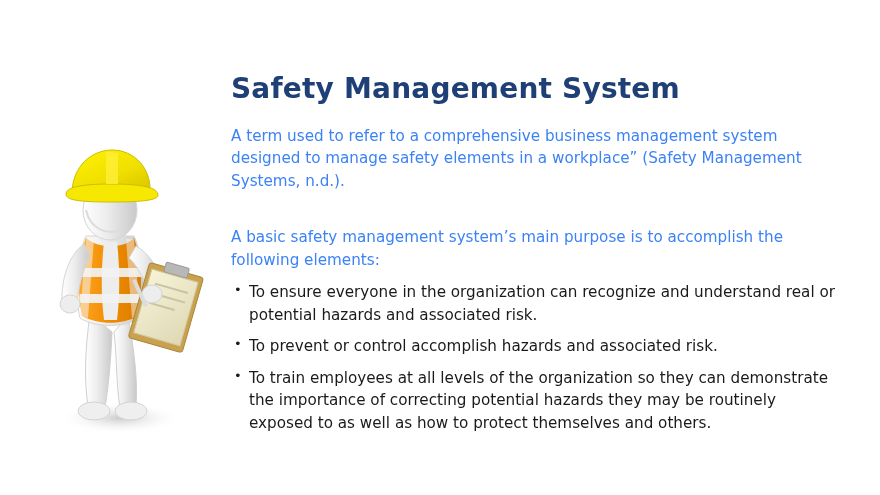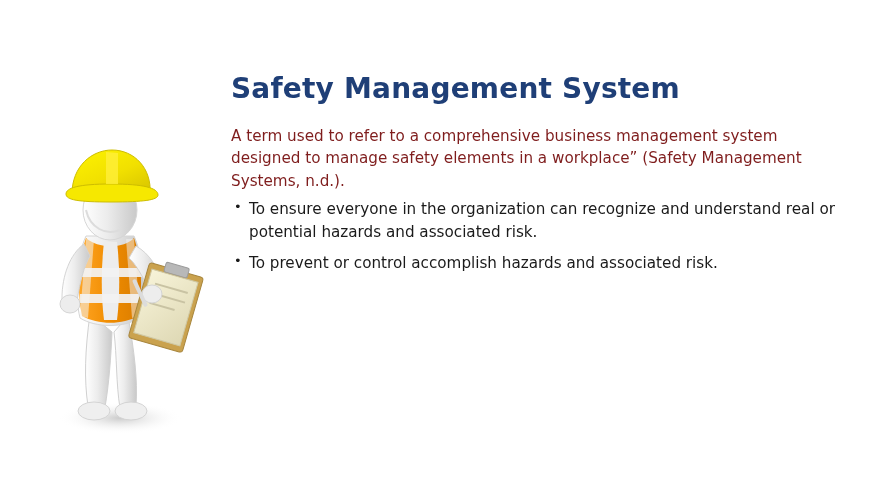--- a/index.html
+++ b/index.html
@@ -40,21 +40,21 @@
   .slide-title {
     font-size: 28px;
     font-weight: bold;
     color: #1f3f77;
     letter-spacing: 0.2px;
     margin: 0 0 19px 0;
     line-height: 1.2;
   }
   .para {
     font-size: 15.2px;
-    color: #7f1d1d;
+    color: #3b82f6;
     line-height: 1.48;
     margin: 0 0 6px 0;
   }
   .para.spaced {
     margin-top: 34px;
     margin-bottom: 10px;
   }
   ul.bullets {
     list-style: none;
     margin: 0;
@@ -155,20 +155,22 @@
       <path d="M38 76 C38 70 50 66 83 66 C116 66 130 70 130 77 C130 82 116 84 83 84 C50 84 38 82 38 76 Z" fill="#f6e800" stroke="#cdbd00"></path>
       <path d="M78 34 C78 50 78 62 78 66 L90 66 C90 60 90 48 90 35 Z" fill="#ffef3a" opacity="0.8"></path>
     </svg>
   </div>
 
   <div class="content">
     <h1 class="slide-title">Safety Management System</h1>
 
     <p class="para">A term used to refer to a comprehensive business management system designed to manage safety elements in a workplace” (Safety Management Systems, n.d.).</p>
 
+    <p class="para spaced">A basic safety management system’s main purpose is to accomplish the following elements:</p>
 
     <ul class="bullets">
       <li>To ensure everyone in the organization can recognize and understand real or potential hazards and associated risk.</li>
       <li>To prevent or control accomplish hazards and associated risk.</li>
+      <li>To train employees at all levels of the organization so they can demonstrate the importance of correcting potential hazards they may be routinely exposed to as well as how to protect themselves and others.</li>
     </ul>
   </div>
 
 </div>
 
 </body></html>

